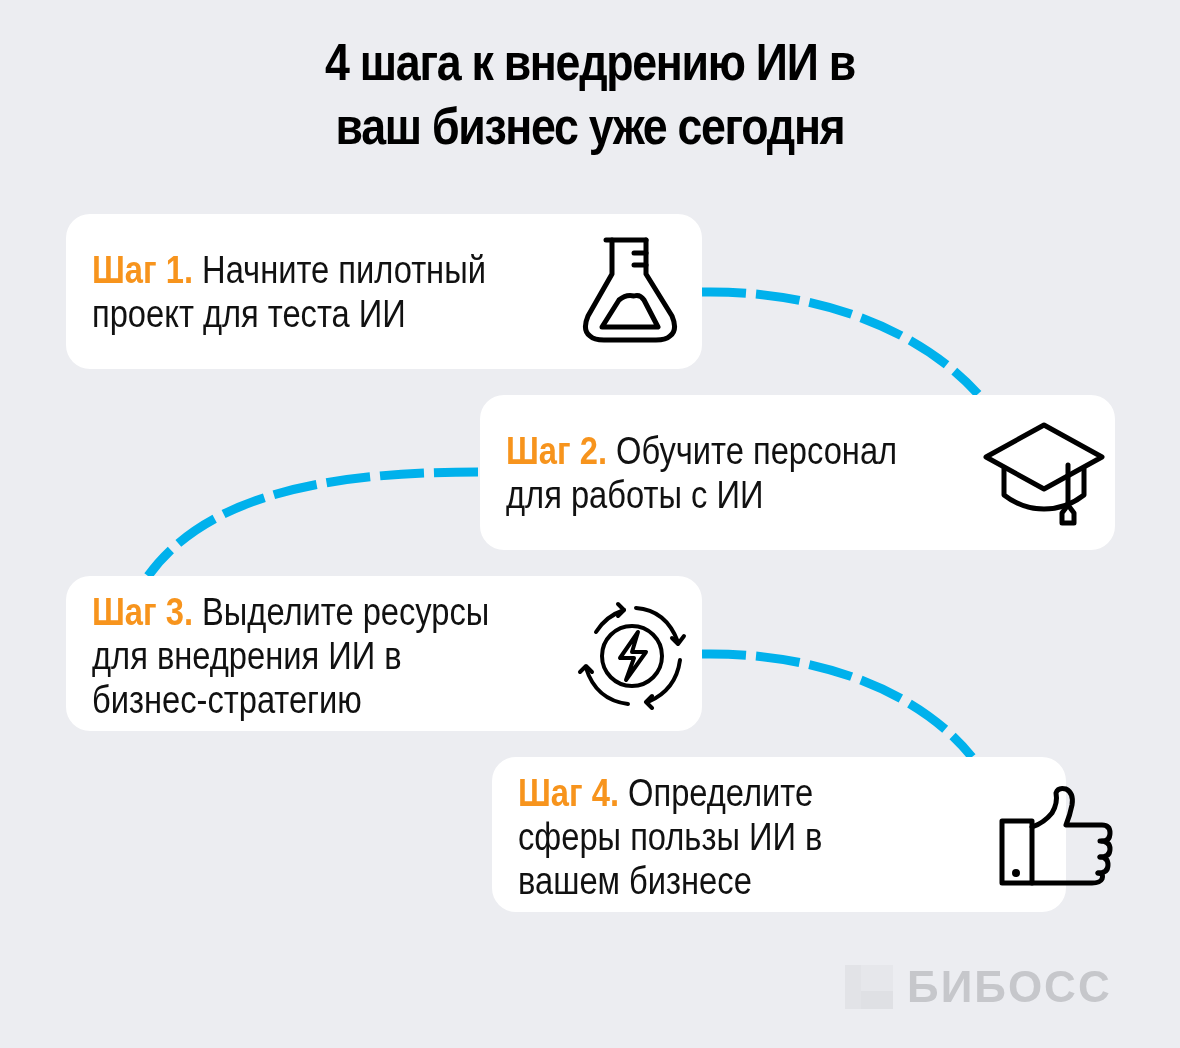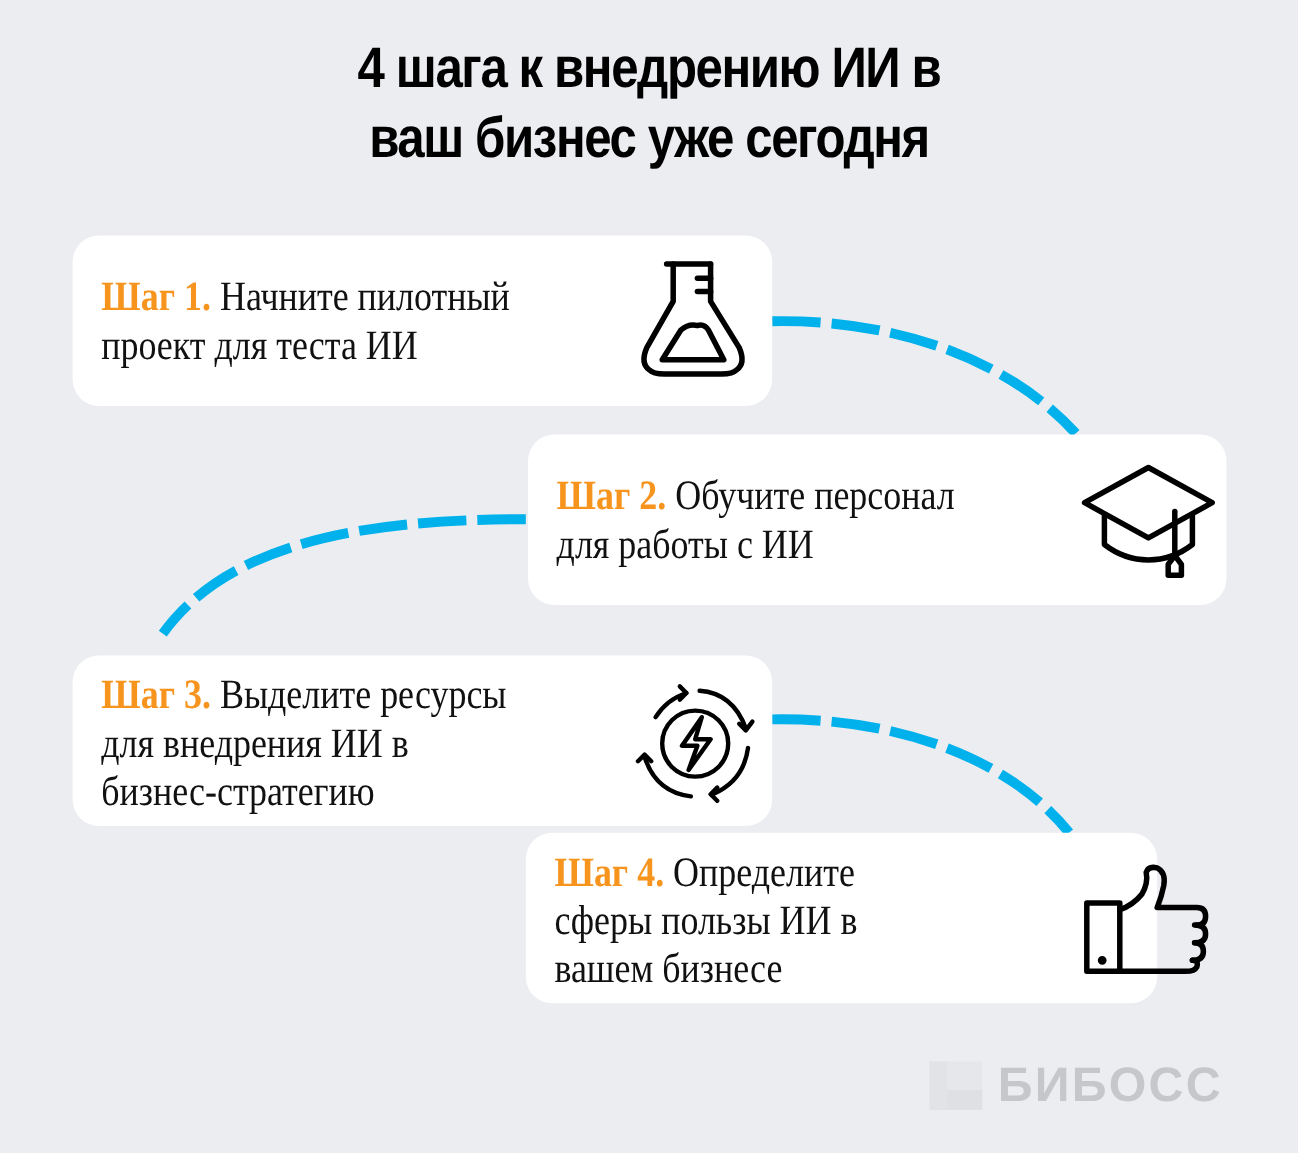--- a/index.html
+++ b/index.html
@@ -1,27 +1,27 @@
 <!DOCTYPE html>
 <html><head>
 <meta charset="utf-8">
 <style>
   html,body{margin:0;padding:0;}
   body{width:1180px;height:1048px;background:#ecedf1;position:relative;overflow:hidden;font-family:"Liberation Sans","DejaVu Sans",sans-serif;}
   .title{position:absolute;left:0;top:30px;width:1180px;text-align:center;font-family:"Liberation Sans",sans-serif;font-weight:700;font-size:52px;line-height:64px;color:#000;letter-spacing:-1.5px;transform:scaleX(0.86);transform-origin:center top;}
   .title div{white-space:nowrap;}
   .connectors{position:absolute;left:0;top:0;width:1180px;height:1048px;pointer-events:none;}
-  .card{position:absolute;background:#ffffff;border-radius:24px;box-sizing:border-box;font-family:Liberation Serif, serif;}
+  .card{position:absolute;background:#ffffff;border-radius:24px;box-sizing:border-box;}
   .card .text{position:absolute;font-size:38px;line-height:44px;color:#111;white-space:nowrap;transform:scaleX(0.86);transform-origin:left top;}
   .card .step{color:#f7941d;font-weight:700;}
   .card .icon{position:absolute;}
   .c1{left:66px;top:214px;width:636px;height:155px;}
   .c2{left:480px;top:395px;width:635px;height:155px;}
-  .c3{left:66px;top:576px;width:636px;height:155px;margin-top:20px;}
-  .c4{left:478px;top:757px;width:574px;height:155px;}
+  .c3{left:66px;top:576px;width:636px;height:155px;}
+  .c4{left:492px;top:757px;width:574px;height:155px;}
   .c1 .text{left:26px;top:34px;}
   .c2 .text{left:26px;top:34px;}
   .c3 .text{left:26px;top:14px;}
   .c4 .text{left:26px;top:14px;}
   .logo{position:absolute;left:845px;top:962px;display:flex;align-items:center;}
   .logo .mark{width:48px;height:44px;position:relative;margin-right:14px;}
   .logo .mark span{position:absolute;background:#e2e3e7;}
   .logo .word{font-family:"Liberation Sans",sans-serif;font-weight:700;font-size:44px;color:#c6c7cb;letter-spacing:2px;}
 </style>
 </head>

